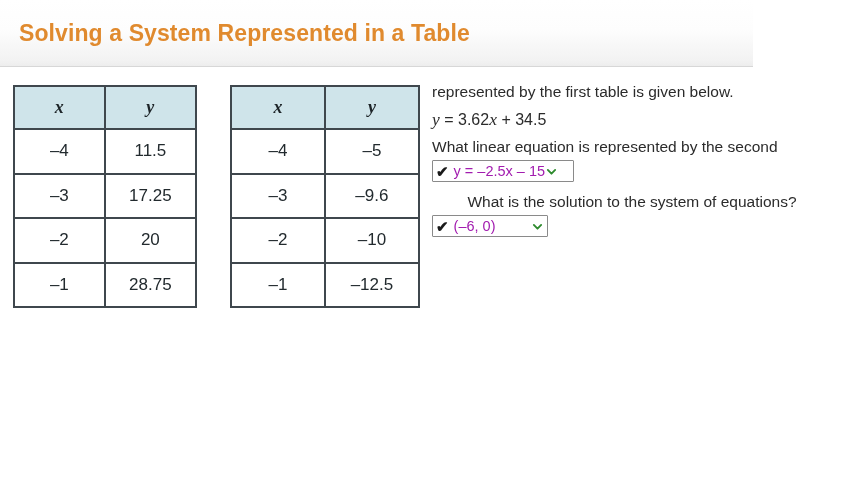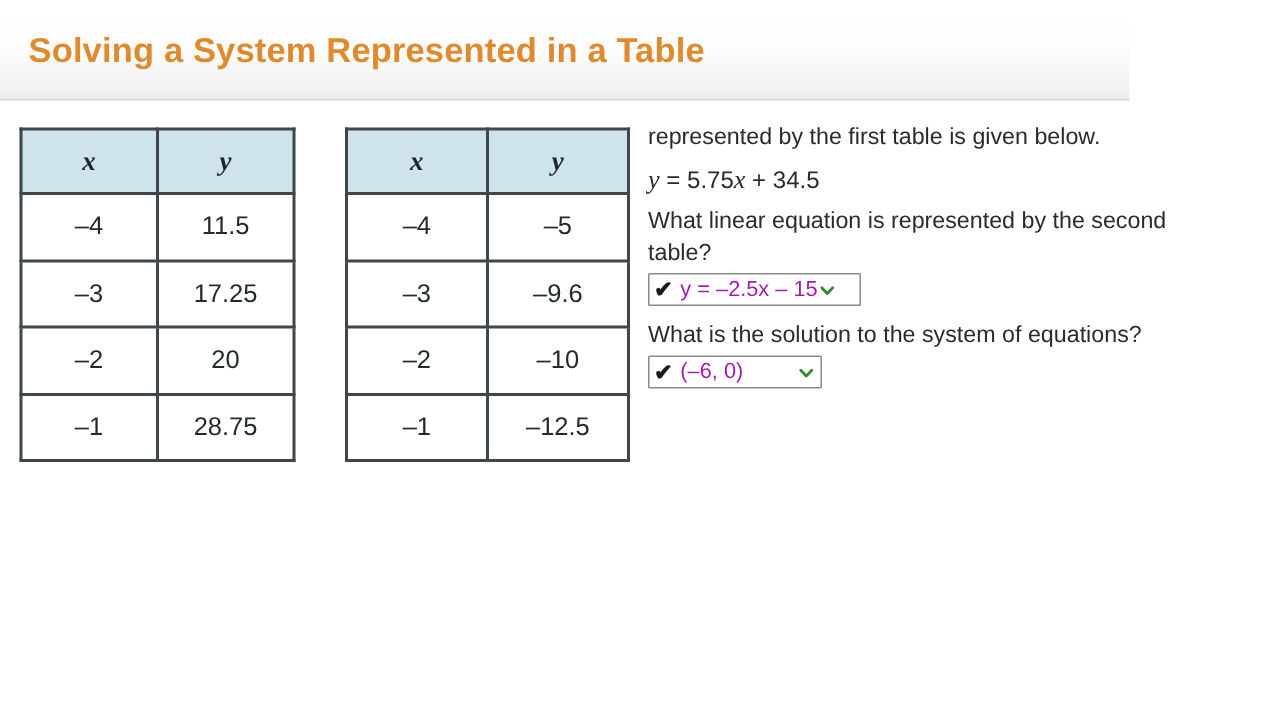--- a/index.html
+++ b/index.html
@@ -135,21 +135,21 @@
     height: 11px;
     display: inline-block;
   }
   .answer-caret svg { display: block; }
 
   #answer-equation-select { width: 142px; }
   #answer-equation-select .answer-caret { margin-left: 1px; }
   #answer-solution-select { width: 116px; justify-content: flex-start; }
   #answer-solution-select .answer-caret { margin-left: auto; }
 
-  .q-gap-top { margin-top: 6px; }
+  .q-gap-top { margin-top: 6px; text-align: center; }
 </style>
 </head>
 <body>
 
 <div id="page-header">
   <div id="page-title">Solving a System Represented in a Table</div>
 </div>
 
 <div id="content">
 
@@ -206,26 +206,25 @@
       </tr>
     </tbody>
   </table>
 
   <div id="prompt-panel">
 
     <div class="prompt-line">represented by the first table is given below.</div>
 
     <div id="given-equation">
       <span class="mvar">y</span>
-      <span>= 5.75</span><span class="mvar">x</span>
+      <span>= 3.62</span><span class="mvar">x</span>
       <span>+ 34.5</span>
     </div>
 
     <div class="prompt-line">What linear equation is represented by the second</div>
-    <div class="prompt-line">table?</div>
 
     <div class="answer-select" id="answer-equation-select">
       <span class="answer-check">✔</span>
       <span class="answer-value">y = –2.5x – 15</span>
       <span class="answer-caret">
         <svg viewBox="0 0 12 12" width="11" height="11" aria-hidden="true">
           <path d="M2 4.2 L6 8.4 L10 4.2" fill="none" stroke="#2e8b2e" stroke-width="2" stroke-linecap="round" stroke-linejoin="round"></path>
         </svg>
       </span>
     </div>

